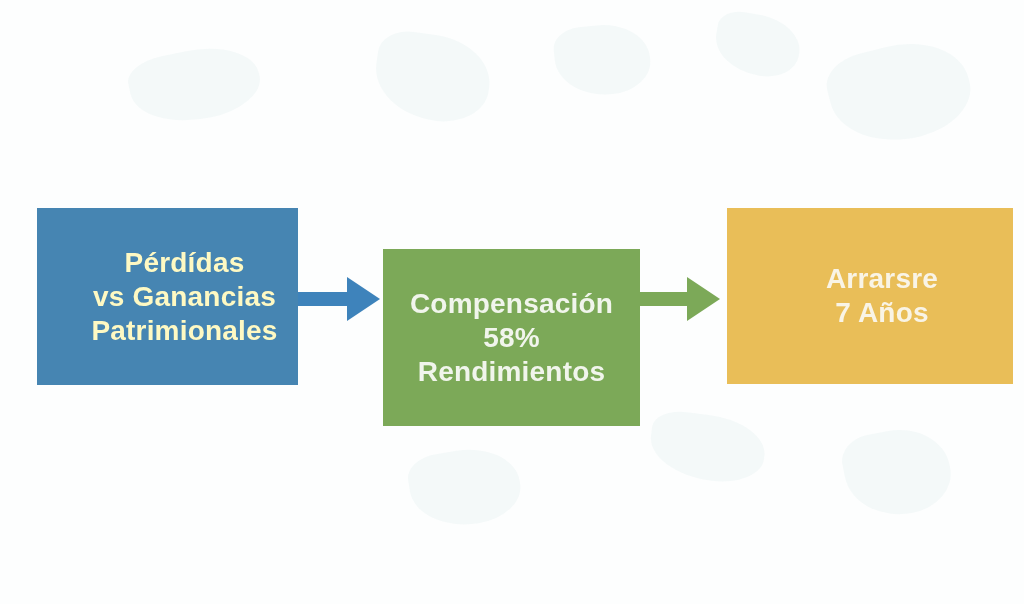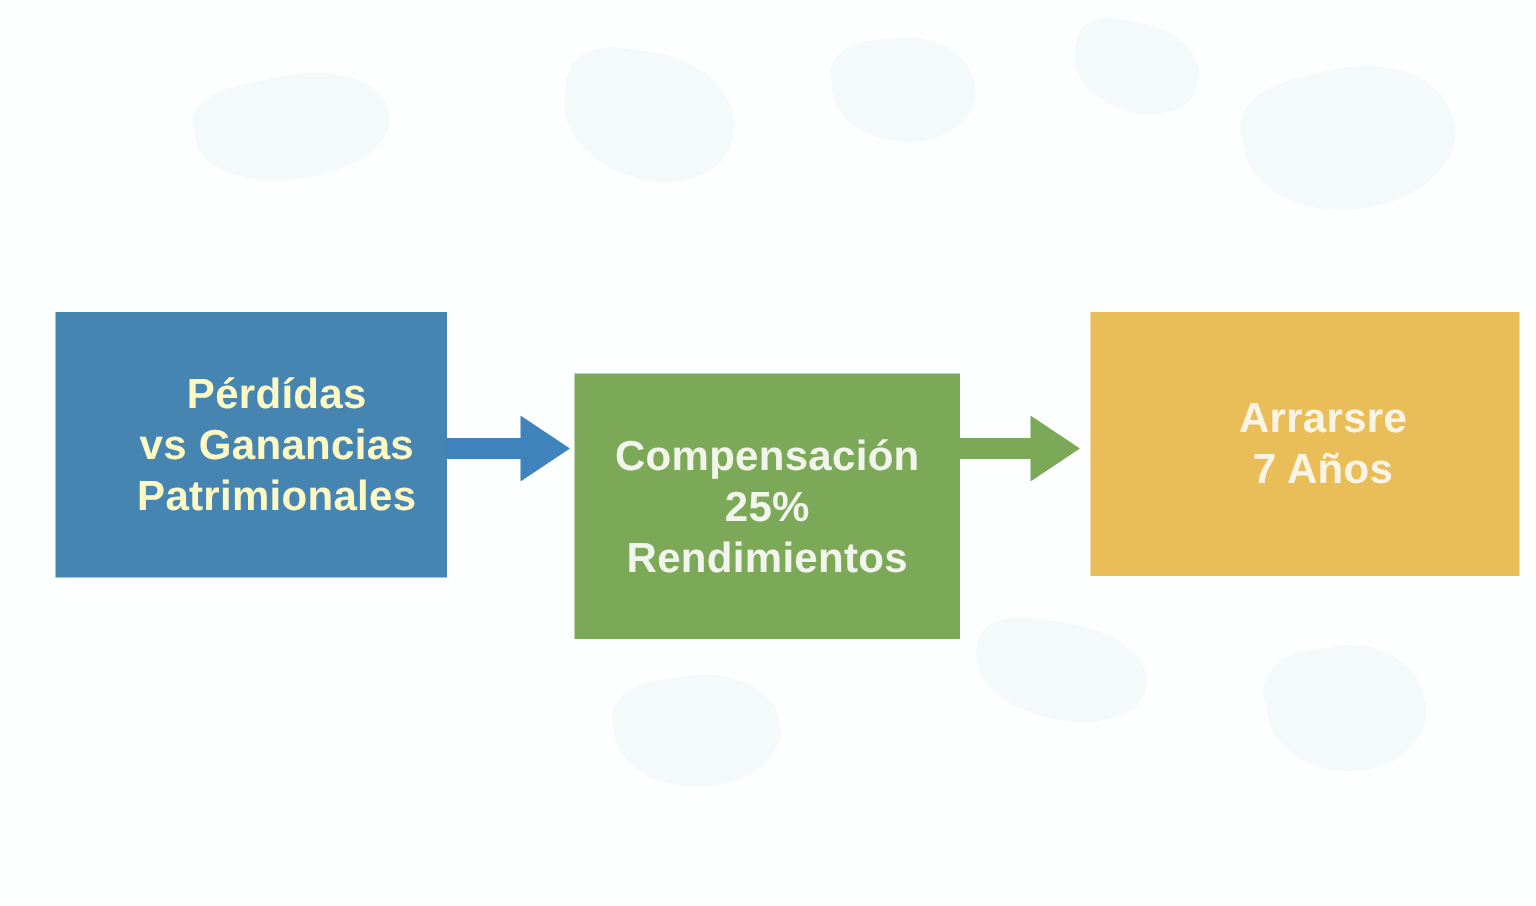--- a/index.html
+++ b/index.html
@@ -71,21 +71,21 @@
     </div>
   </div>
 
   <svg class="arrow arrow1" viewBox="0 0 82 44" preserveAspectRatio="none">
     <polygon points="0,15 49,15 49,0 82,22 49,44 49,29 0,29" fill="#3E83BB"></polygon>
   </svg>
 
   <div class="node node2" style="background-color: rgb(124, 169, 88);">
     <div class="node-text" style="color: rgb(241, 245, 236);">
       <div>Compensación</div>
-      <div>25%</div>
+      <div>58%</div>
       <div>Rendimientos</div>
     </div>
   </div>
 
   <svg class="arrow arrow2" viewBox="0 0 80 44" preserveAspectRatio="none">
     <polygon points="0,15 47,15 47,0 80,22 47,44 47,29 0,29" fill="#7CA958"></polygon>
   </svg>
 
   <div class="node node3" style="background-color: rgb(233, 190, 88); padding-left: 24px;">
     <div class="node-text" style="color: rgb(249, 244, 230);">

